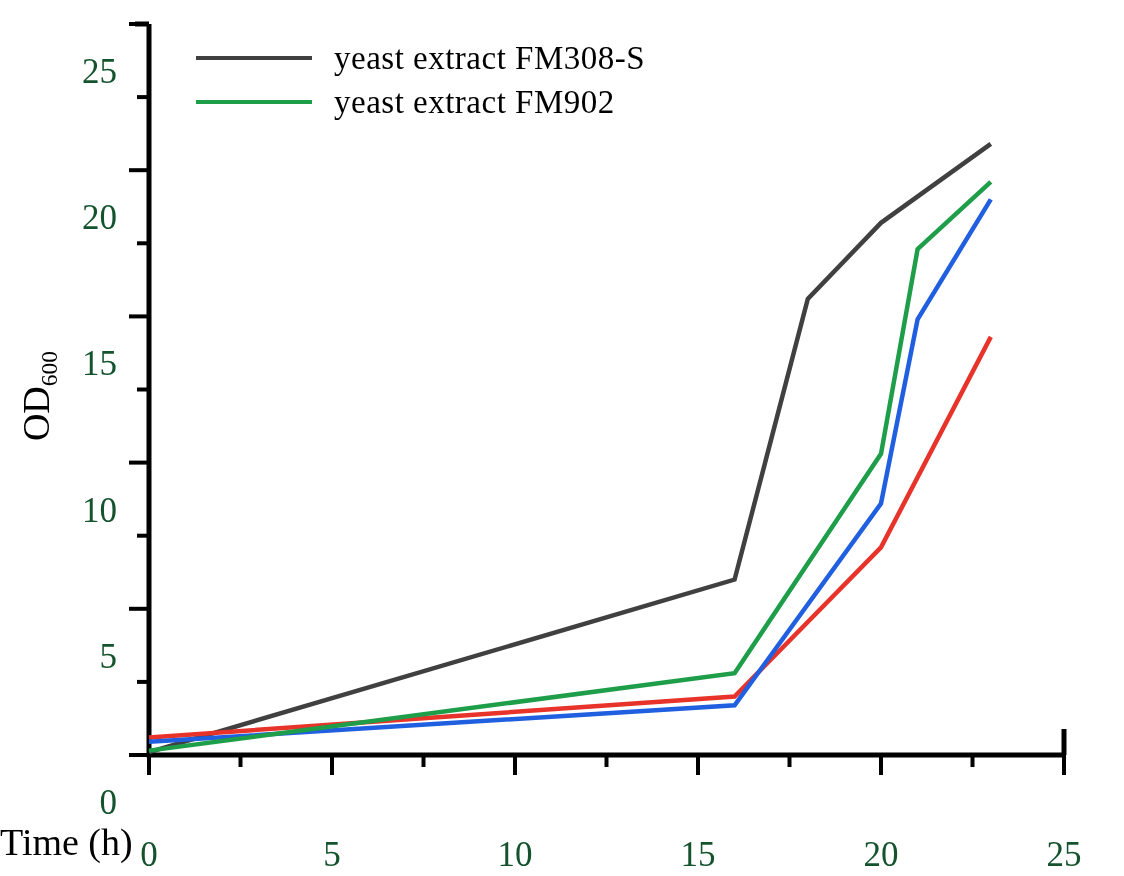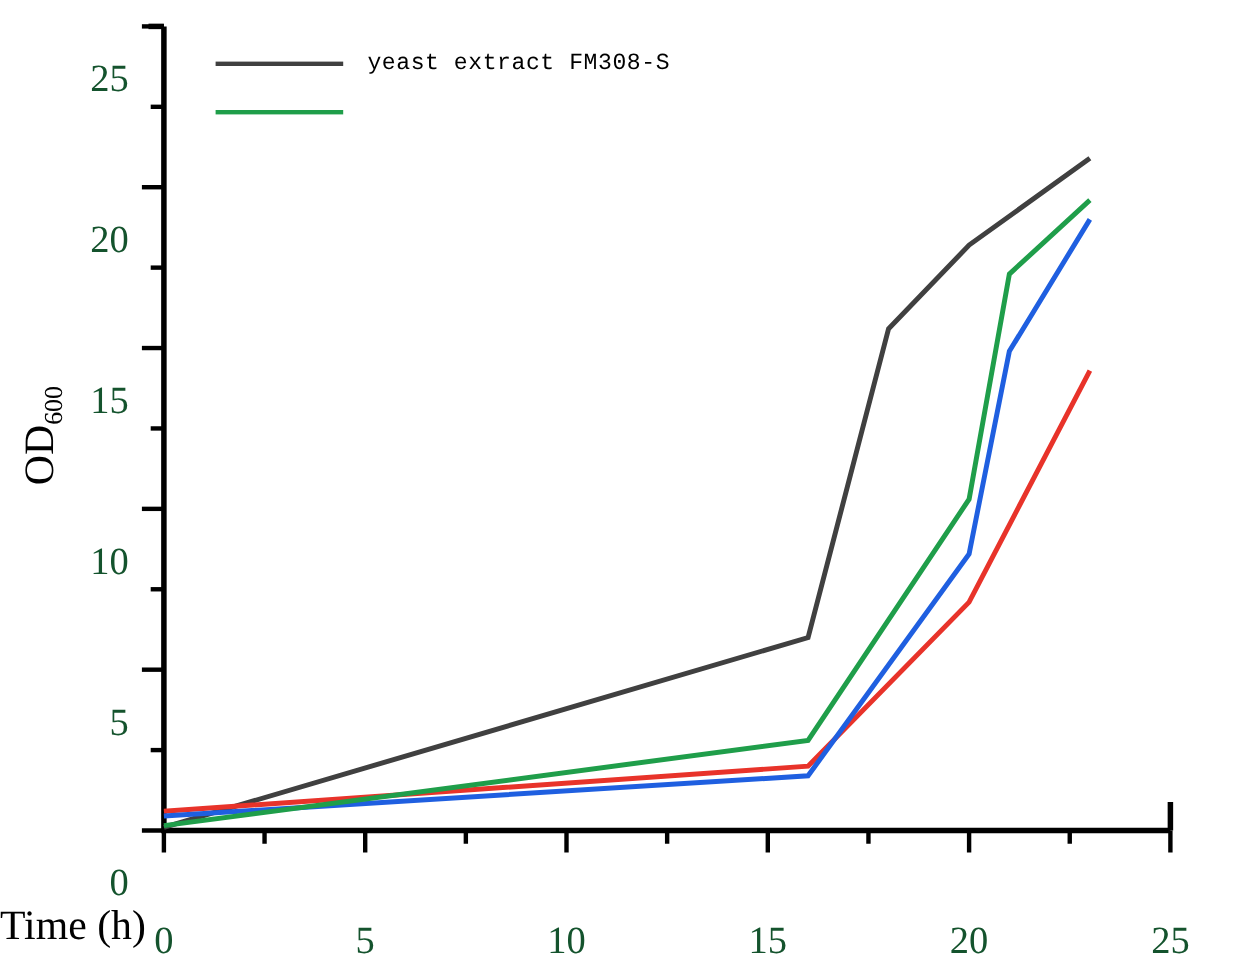--- a/index.html
+++ b/index.html
@@ -80,22 +80,22 @@
     align-items: center;
     height: 44px;
   }
   .legend-swatch {
     width: 116px;
     height: 4px;
     flex: 0 0 auto;
   }
   .legend-text {
     margin-left: 22px;
-    font-family: Liberation Mono, monospace;
-    font-size: 21px;
+    font-family: Liberation Serif, serif;
+    font-size: 33px;
     letter-spacing: 0.5px;
     white-space: nowrap;
   }
 </style>
 </head>
 <body>
 
 <div id="figure">
 
   <svg id="plot-svg" viewBox="0 0 1124 876" xmlns="http://www.w3.org/2000/svg">
@@ -156,16 +156,17 @@
   <div id="y-axis-title"><span>OD</span><sub>600</sub></div>
   <div id="x-axis-title">Time (h)</div>
 
   <div id="legend">
       <div class="legend-row">
         <span class="legend-swatch" style="background: rgb(64, 64, 64);"></span>
         <span class="legend-text">yeast extract FM308-S</span>
       </div>
       <div class="legend-row">
         <span class="legend-swatch" style="background: rgb(31, 158, 74);"></span>
+        <span class="legend-text">yeast extract FM902</span>
       </div>
     </div>
 
 </div>
 
 </body></html>

